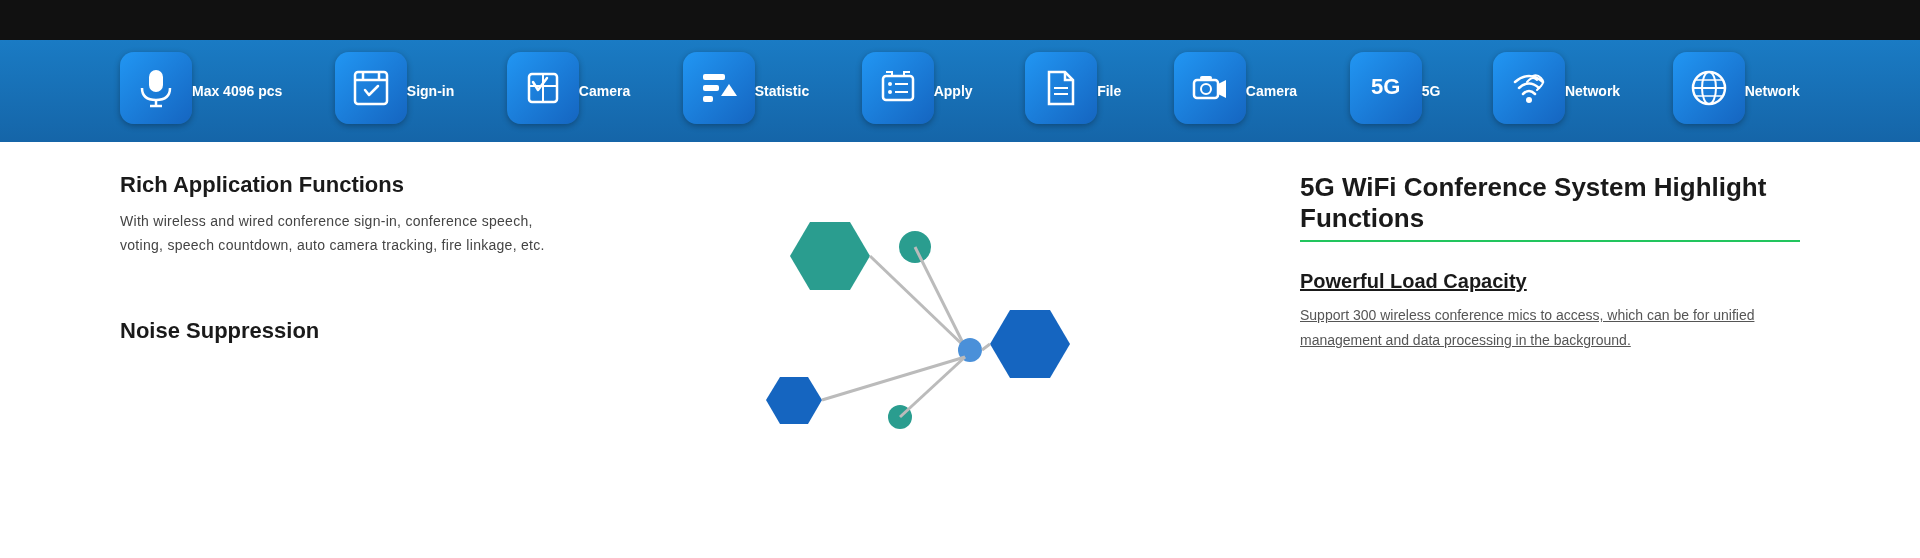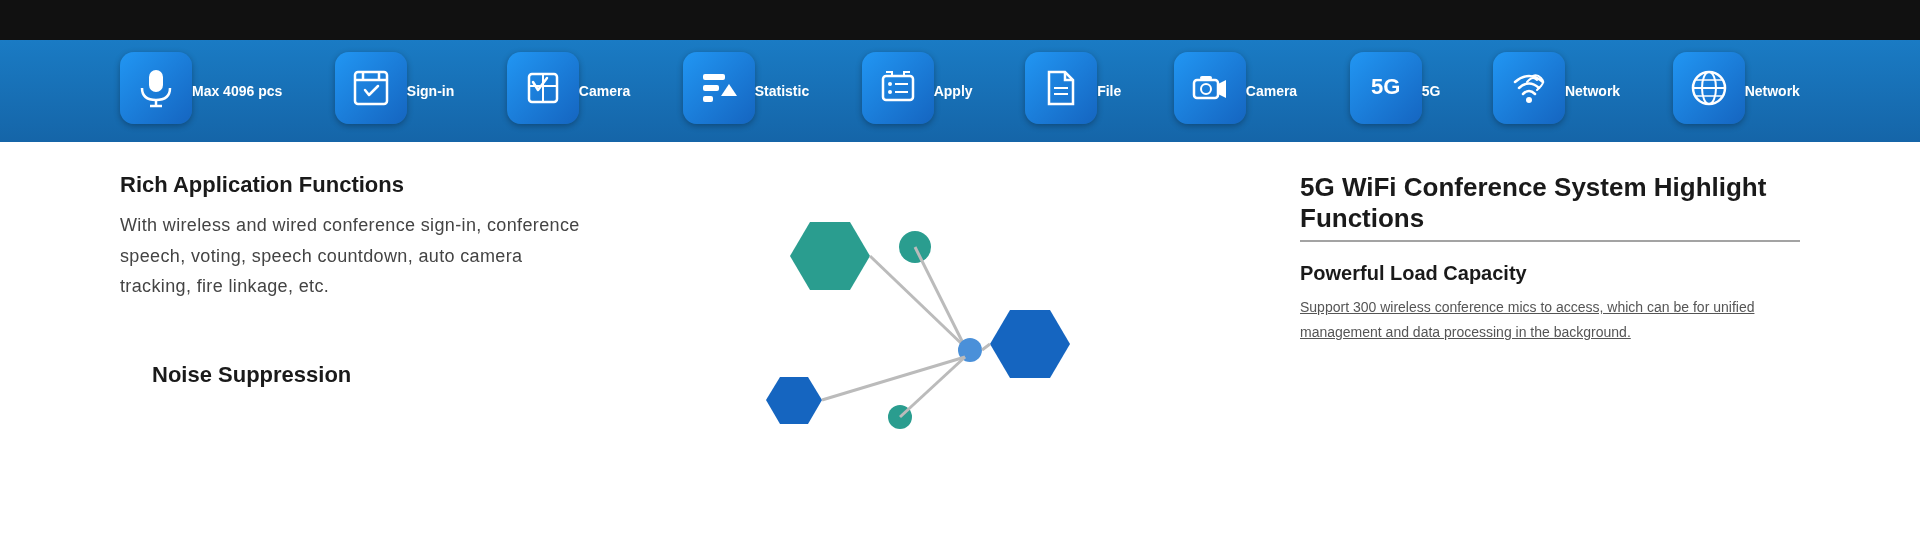--- a/index.html
+++ b/index.html
@@ -77,32 +77,31 @@
     }
 
     .section-title {
       font-size: 22px;
       font-weight: 800;
       color: #1a1a1a;
       margin-bottom: 12px;
     }
 
     .section-text {
-      font-size: 18px;
+      font-size: 14px;
       color: #444;
       line-height: 1.7;
       letter-spacing: 0.02em;
     }
 
     .noise-title {
       font-size: 22px;
       font-weight: 800;
       color: #1a1a1a;
       margin-top: 60px;
-      margin-left: 32px;
     }
 
     
     .middle-diagram {
       flex: 1;
       display: flex;
       align-items: flex-start;
       justify-content: center;
       padding-top: 20px;
       position: relative;
@@ -113,31 +112,32 @@
     .right-section {
       width: 540px;
       flex-shrink: 0;
       padding-left: 40px;
     }
 
     .highlight-title {
       font-size: 26px;
       font-weight: 900;
       color: #1a1a1a;
-      margin-bottom: 20px;
-      border-bottom: 2px solid #a3a3a3;
+      margin-bottom: 28px;
+      border-bottom: 2px solid #22c55e;
       padding-bottom: 6px;
       display: inline-block;
     }
 
     .capacity-title {
       font-size: 20px;
       font-weight: 800;
       color: #1a1a1a;
       margin-bottom: 10px;
+      text-decoration: underline;
     }
 
     .capacity-text {
       font-size: 14px;
       color: #555;
       line-height: 1.8;
       text-decoration: underline;
     }
 
     

